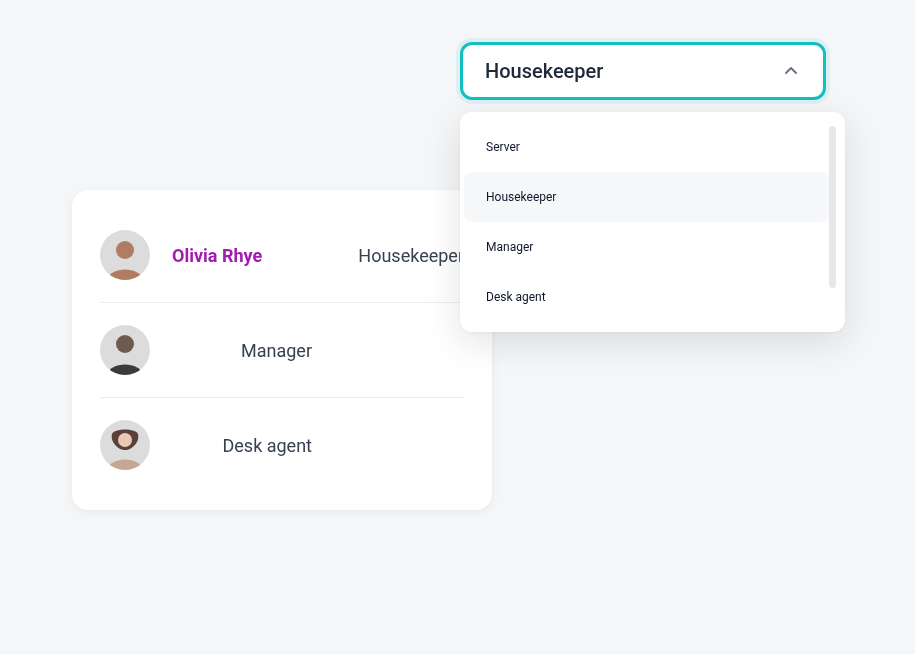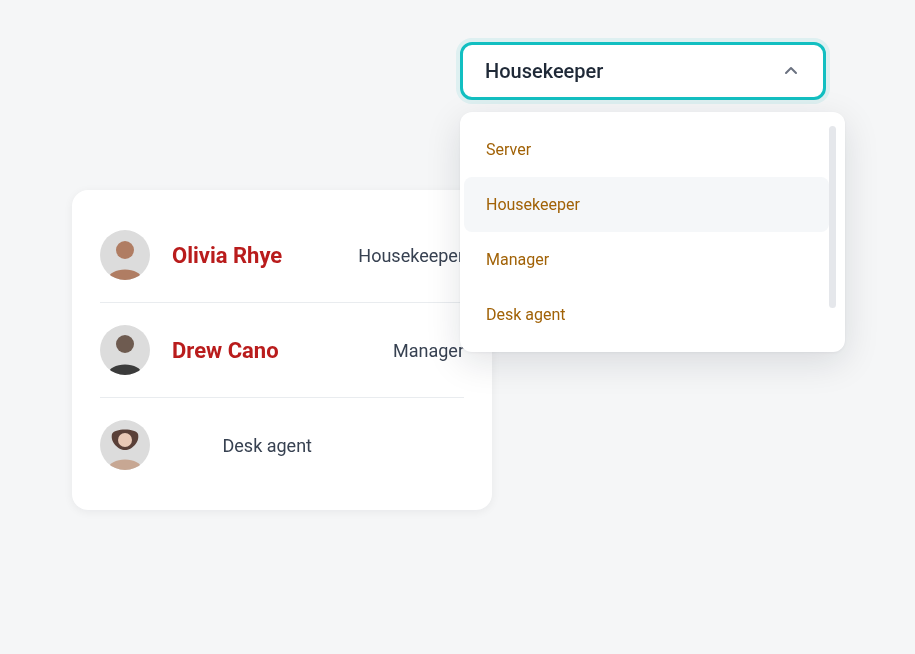--- a/index.html
+++ b/index.html
@@ -45,23 +45,23 @@
       overflow: hidden;
       display: flex;
       align-items: flex-end;
       justify-content: center;
     }
     .avatar svg {
       width: 100%;
       height: 100%;
     }
     .user-name {
-      font-size: 22px;
+      font-size: 18px;
       font-weight: 700;
-      color: #b91c1c;
+      color: #a21caf;
       flex: 1;
     }
     .user-role {
       font-size: 18px;
       font-weight: 400;
       color: #374151;
       text-align: right;
       min-width: 140px;
     }
     .dropdown-trigger {
@@ -105,22 +105,22 @@
     .dropdown-scroll-track {
       position: absolute;
       right: 9px;
       top: 14px;
       bottom: 44px;
       width: 7px;
       background: #e5e7eb;
       border-radius: 4px;
     }
     .dropdown-option {
-      font-size: 16px;
-      color: #a16207;
+      font-size: 12px;
+      color: #0f172a;
       padding: 18px 22px;
       cursor: pointer;
       border-radius: 8px;
       margin: 0 10px 0 4px;
     }
     .dropdown-option.selected {
       background: #f5f7f9;
     }
   </style>
 </head>
@@ -141,21 +141,20 @@
 
   <hr class="row-divider">
 
   <div class="user-row">
     <div class="avatar">
       <svg viewBox="0 0 50 50">
         <circle cx="25" cy="19" r="9" fill="#6e5b50"></circle>
         <path d="M8 50 C8 36 42 36 42 50 Z" fill="#3b3b3b"></path>
       </svg>
     </div>
-    <div class="user-name">Drew Cano</div>
     <div class="user-role">Manager</div>
   </div>
 
   <hr class="row-divider">
 
   <div class="user-row">
     <div class="avatar">
       <svg viewBox="0 0 50 50">
         <circle cx="25" cy="19" r="9" fill="#e9c9b6"></circle>
         <path d="M12 14 C14 8 36 8 38 14 C40 22 32 30 25 30 C18 30 10 22 12 14 Z" fill="#5a4038"></path>

